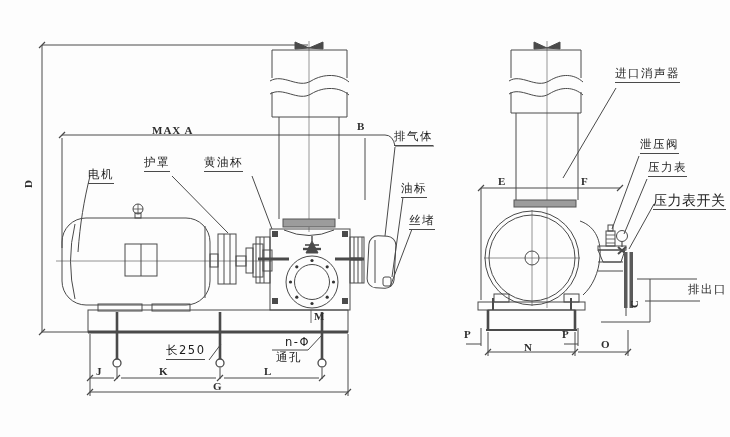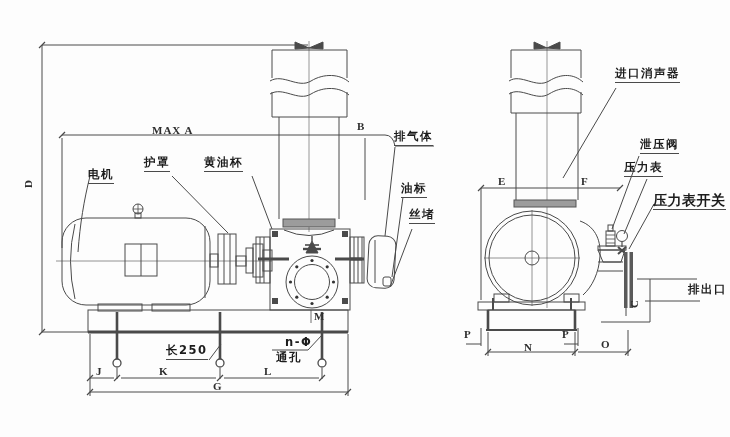--- a/index.html
+++ b/index.html
@@ -3,21 +3,21 @@
 <meta charset="utf-8">
 <style>
   html,body{margin:0;padding:0;background:#ffffff;}
   .stage{
     position:relative;width:730px;height:437px;background:#fdfdfd;
     font-family:"DejaVu Sans","Liberation Sans",sans-serif;overflow:hidden;
   }
   svg{position:absolute;left:0;top:0;}
   .lbl{
     position:absolute;white-space:nowrap;color:#1c1c1c;
-    font-size:11.5px;font-weight:700;letter-spacing:1.5px;line-height:1;
+    font-size:11.5px;font-weight:400;letter-spacing:1.5px;line-height:1;
   }
   .lbl.ul{border-bottom:1.4px solid #4a4a4a;padding-bottom:2px;}
   .lbl.small{font-size:14px;letter-spacing:0.5px;}
   .dim{
     position:absolute;white-space:nowrap;color:#2e2e2e;
     font-family:"Liberation Serif","DejaVu Serif",serif;
     font-size:11px;font-weight:600;letter-spacing:1px;line-height:1;
   }
   .rot{transform:rotate(-90deg);transform-origin:center center;}
 </style>
@@ -237,24 +237,24 @@
         <path d="M578,328 V346 M564,344 H578"></path>
       </g>
     </g>
   </svg>
 
   <div class="lbl ul" style="left:88px;top:169px">电机</div>
   <div class="lbl ul" style="left:144px;top:157px">护罩</div>
   <div class="lbl ul" style="left:204px;top:157px">黄油杯</div>
   <div class="lbl ul" style="left:394px;top:131px">排气体</div>
   <div class="lbl ul" style="left:401px;top:183px">油标</div>
-  <div class="lbl ul" style="left:409px;top:209px">丝堵</div>
+  <div class="lbl ul" style="left:409px;top:215px">丝堵</div>
   <div class="lbl ul" style="left:615px;top:68px">进口消声器</div>
   <div class="lbl ul" style="left:640px;top:139px">泄压阀</div>
-  <div class="lbl ul" style="left:624px;top:162px">压力表</div>
+  <div class="lbl ul" style="left:648px;top:162px">压力表</div>
   <div class="lbl ul small" style="left:653px;top:193px">压力表开关</div>
   <div class="lbl" style="left:688px;top:284px">排出口</div>
   <div class="lbl ul" style="left:166px;top:345px">长250</div>
   <div class="lbl" style="left:285px;top:337px">n-Φ</div>
   <div class="lbl" style="left:276px;top:352px">通孔</div>
 
   <div class="dim" style="left:152px;top:125px">MAX A</div>
   <div class="dim" style="left:357px;top:121px">B</div>
   <div class="dim rot" style="left:24px;top:178px">D</div>
   <div class="dim" style="left:498px;top:176px">E</div>

